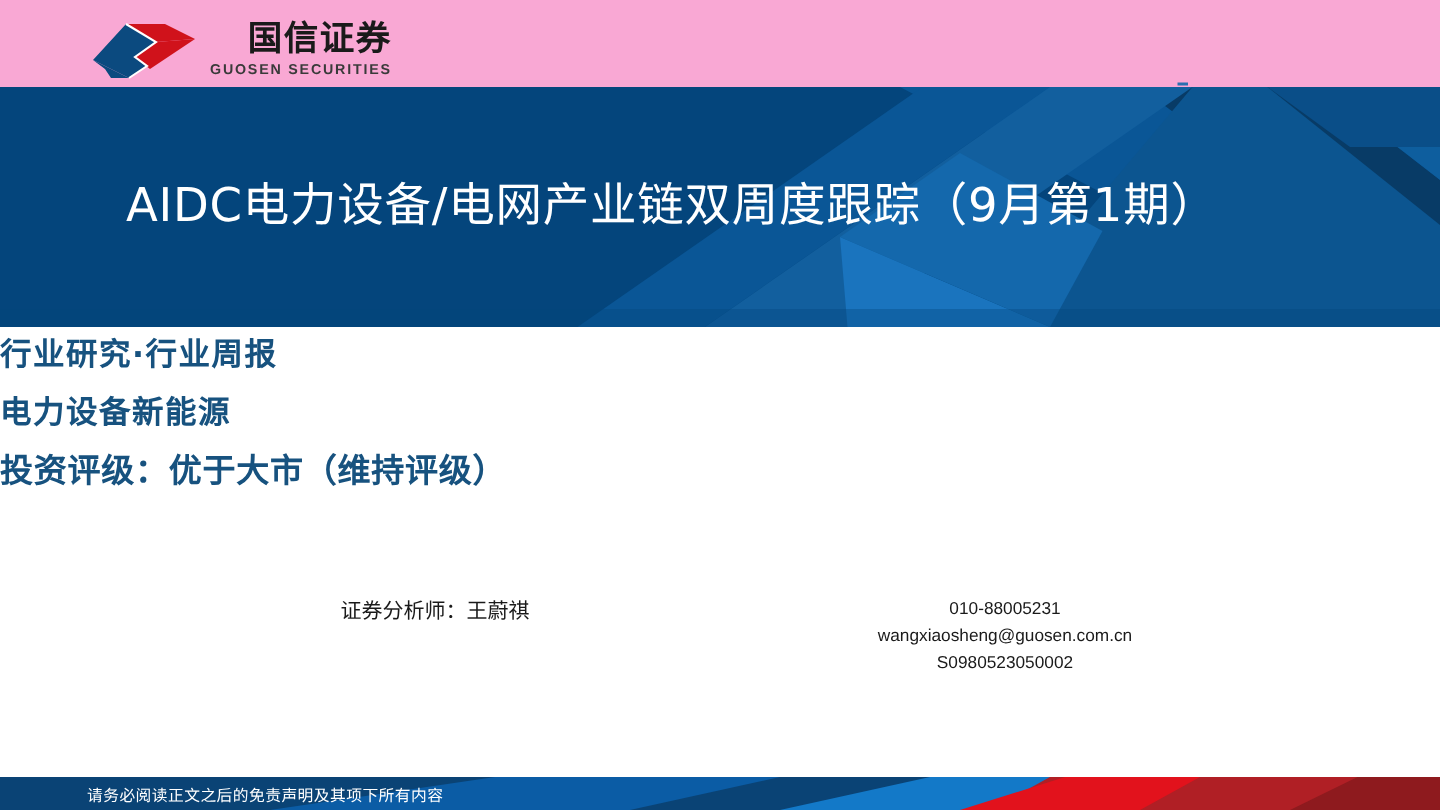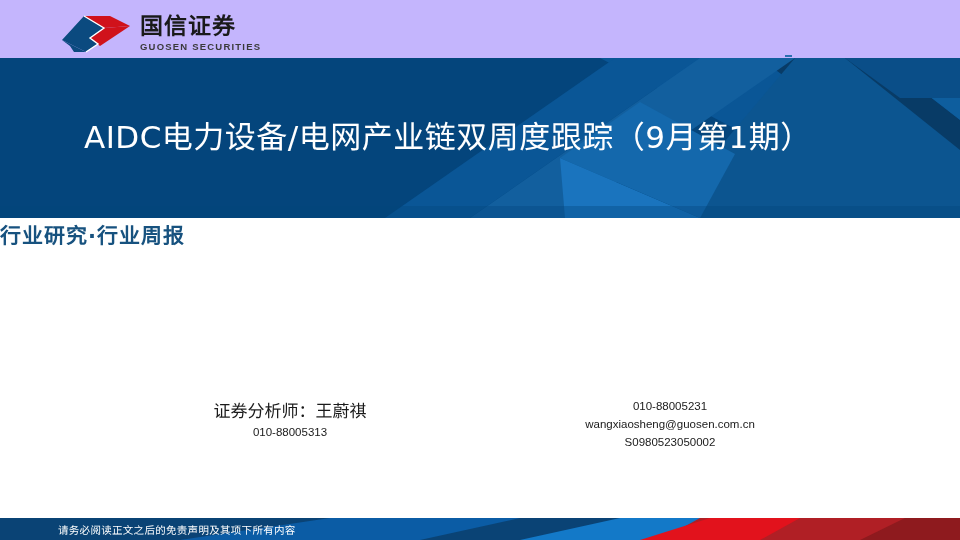--- a/index.html
+++ b/index.html
@@ -21,21 +21,22 @@
     height: 540px;
     background: #ffffff;
     overflow: hidden;
   }
 
   
   .header {
     position: absolute;
     left: 0; top: 0;
     width: 960px; height: 58px;
-    background: #c4b5fd;
+    background: #f9a8d4;
+    text-align: right;
   }
   .logo-wrap {
     position: absolute;
     left: 60px; top: 12px;
     display: flex;
     align-items: flex-start;
   }
   .logo-mark {
     width: 72px; height: 44px;
     display: block;
@@ -142,21 +143,21 @@
     justify-content: center;
     gap: 100px;
   }
   .analyst {
     width: 280px;
     text-align: center;
     color: #1a1a1a;
     font-family: "DejaVu Sans", "Liberation Sans", sans-serif;
   }
   .an-name {
-    font-size: 17px;
+    font-size: 14px;
     line-height: 1.55;
     white-space: nowrap;
   }
   .an-phone, .an-code {
     font-size: 11.5px;
     line-height: 1.55;
     font-family: "Liberation Sans", sans-serif;
   }
   .an-email {
     font-size: 11.5px;
@@ -230,27 +231,28 @@
       <polygon points="845,0 960,0 960,40 900,40" fill="#0A4E88"></polygon>
       <polygon points="0,148 960,148 960,160 0,160" fill="#04457C" opacity="0.35"></polygon>
     </svg>
     <div class="banner-title">
       <span>AIDC电力设备/电网产业链双周度跟踪（9月第1期）</span>
     </div>
   </div>
 
   <div class="subtitles">
     <div class="sub-line sub-1">行业研究·行业周报</div>
+    <div class="sub-line sub-2">电力设备新能源</div>
+    <div class="sub-line sub-3">投资评级：优于大市（维持评级）</div>
   </div>
 
   <div class="analysts">
 
     <div class="analyst">
       <div class="an-name">证券分析师：王蔚祺</div>
-      <div class="an-phone">010-88005313</div>
     </div>
 
     <div class="analyst">
       <div class="an-phone">010-88005231</div>
       <div class="an-email">wangxiaosheng@guosen.com.cn</div>
       <div class="an-code">S0980523050002</div>
     </div>
 
   </div>
 

